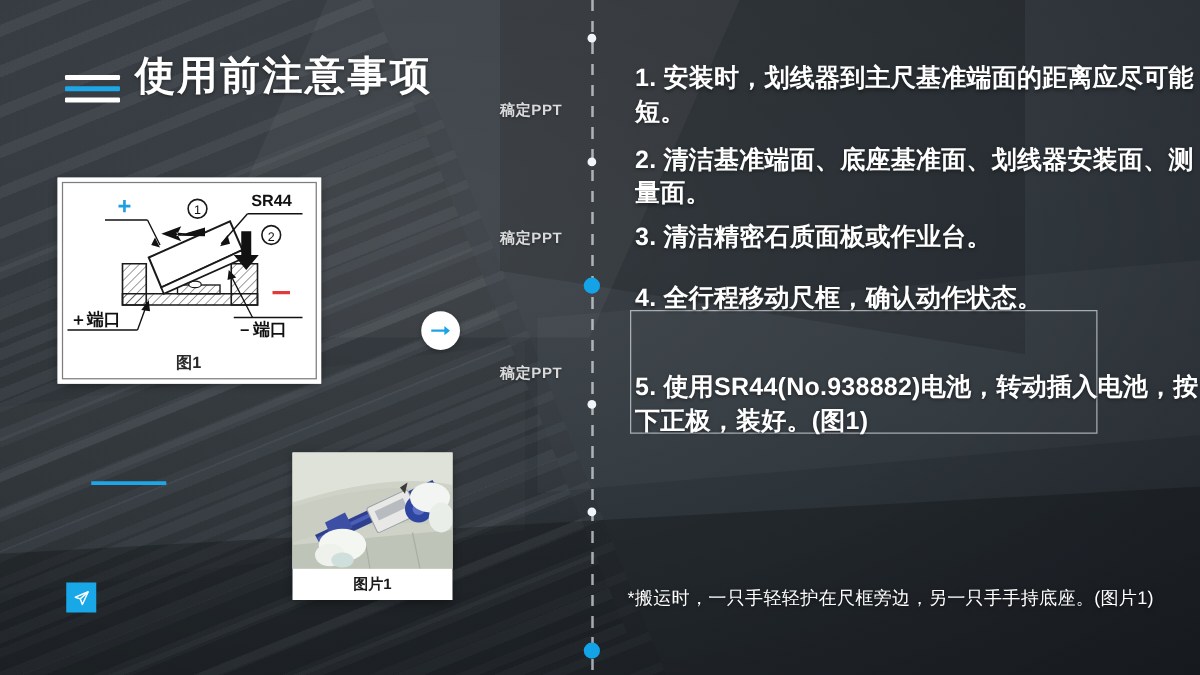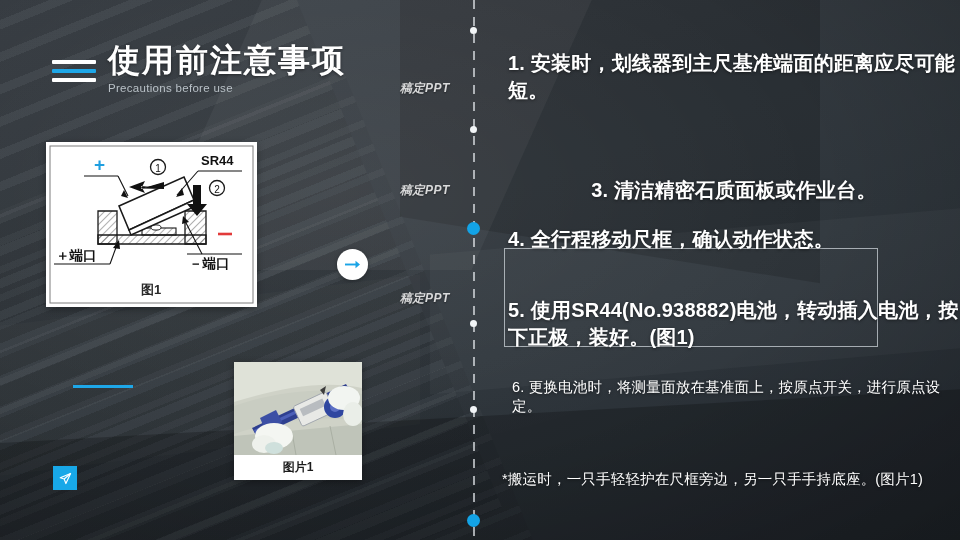--- a/index.html
+++ b/index.html
@@ -66,21 +66,21 @@
      background:linear-gradient(160deg,#d6d9cf 0%,#cfd3c8 40%,#c3c8bc 100%);}
   .photo-cap{height:25px;line-height:25px;text-align:center;font-size:12px;color:#1b1b1b;font-weight:bold;}
 
   
   .arrow-circle{position:absolute;left:337px;top:249px;width:31px;height:31px;border-radius:50%;
      background:#ffffff;display:flex;align-items:center;justify-content:center;
      box-shadow:0 1px 4px rgba(0,0,0,.3);}
 
   
   .wm{position:absolute;font-size:12px;font-weight:bold;color:rgba(255,255,255,.82);
-      letter-spacing:.5px;text-shadow:0 1px 2px rgba(0,0,0,.4);font-style:italic;}
+      letter-spacing:.5px;text-shadow:0 1px 2px rgba(0,0,0,.4);}
 
   
   .timeline{position:absolute;left:473px;top:0;width:2px;height:540px;
      background:repeating-linear-gradient(to bottom,
         rgba(220,224,228,.72) 0px, rgba(220,224,228,.72) 9px,
         rgba(0,0,0,0) 9px, rgba(0,0,0,0) 17px);}
   .node{position:absolute;border-radius:50%;}
   .node.white{background:#f2f5f7;}
   .node.blue{background:#13a3e6;}
 
@@ -110,21 +110,20 @@
   </div>
 
   <div class="title-mark">
     <div class="bar bar-w1"></div>
     <div class="bar bar-blue"></div>
     <div class="bar bar-w2"></div>
   </div>
 
   <div class="title-zone">
     <div class="title-cn">使用前注意事项</div>
-    <div class="title-en">Precautions before use</div>
   </div>
 
   <div class="figure-card">
     <svg width="211" height="165" viewBox="0 0 211 165">
       <rect x="0" y="0" width="211" height="165" fill="#ffffff"></rect>
       <rect x="4" y="4" width="203" height="157" fill="none" stroke="#7d7d7d" stroke-width="1"></rect>
       <defs>
         <pattern id="hatch" width="5" height="5" patternTransform="rotate(45)" patternUnits="userSpaceOnUse">
           <line x1="0" y1="0" x2="0" y2="5" stroke="#3a3a3a" stroke-width="0.8"></line>
         </pattern>
@@ -236,20 +235,20 @@
   <div class="node white" style="left:470px;top:126px;width:7px;height:7px;"></div>
   <div class="node blue" style="left:467px;top:222px;width:13px;height:13px;"></div>
   <div class="node white" style="left:470px;top:320px;width:7px;height:7px;"></div>
   <div class="node white" style="left:470px;top:406px;width:7px;height:7px;"></div>
   <div class="node blue" style="left:467px;top:514px;width:13px;height:13px;"></div>
 
   <div class="hl-box"></div>
 
   <div class="content">
     <div class="item bold" style="top:50px;width:452px;">1. 安装时，划线器到主尺基准端面的距离应尽可能短。</div>
-    <div class="item bold" style="top:177px;width:452px;text-align:center;">3. 清洁精密石质面板或作业台。</div>
+    <div class="item bold" style="top:115px;width:452px;">2. 清洁基准端面、底座基准面、划线器安装面、测量面。</div>
+    <div class="item bold" style="top:177px;width:452px;">3. 清洁精密石质面板或作业台。</div>
     <div class="item bold" style="top:226px;width:452px;">4. 全行程移动尺框，确认动作状态。</div>
     <div class="item bold" style="top:297px;width:452px;">5. 使用SR44(No.938882)电池，转动插入电池，按下正极，装好。(图1)</div>
-    <div class="item reg" style="top:378px;width:440px;left:4px;">6. 更换电池时，将测量面放在基准面上，按原点开关，进行原点设定。</div>
     <div class="item reg" style="top:444px;width:440px;left:-6px;margin-top:26px;">*搬运时，一只手轻轻护在尺框旁边，另一只手手持底座。(图片1)</div>
   </div>
 
 </div>
 
 </body></html>

